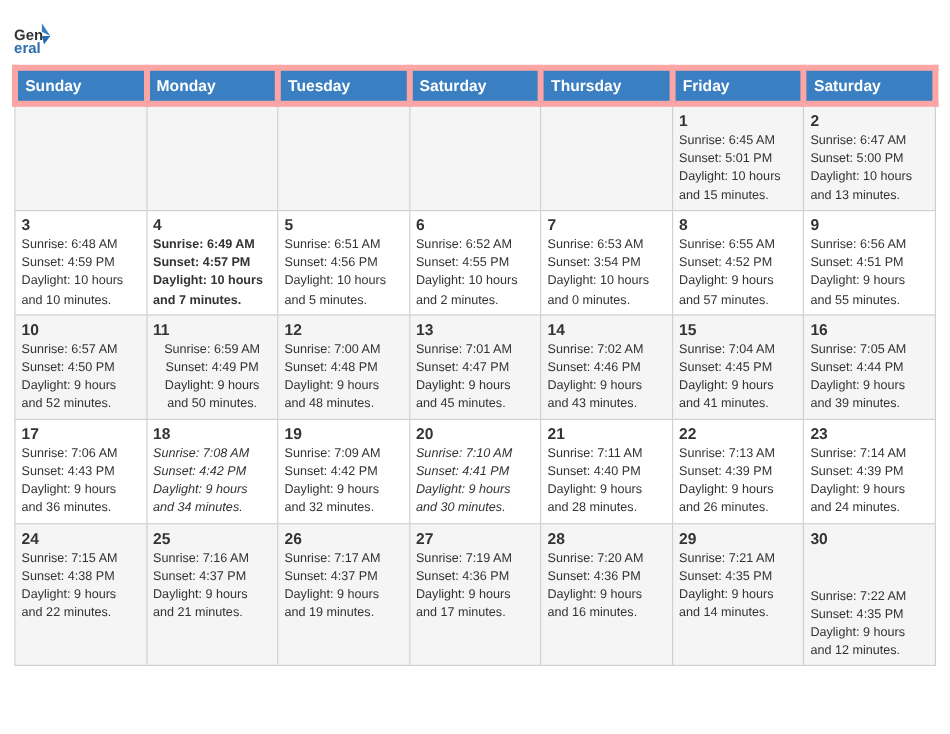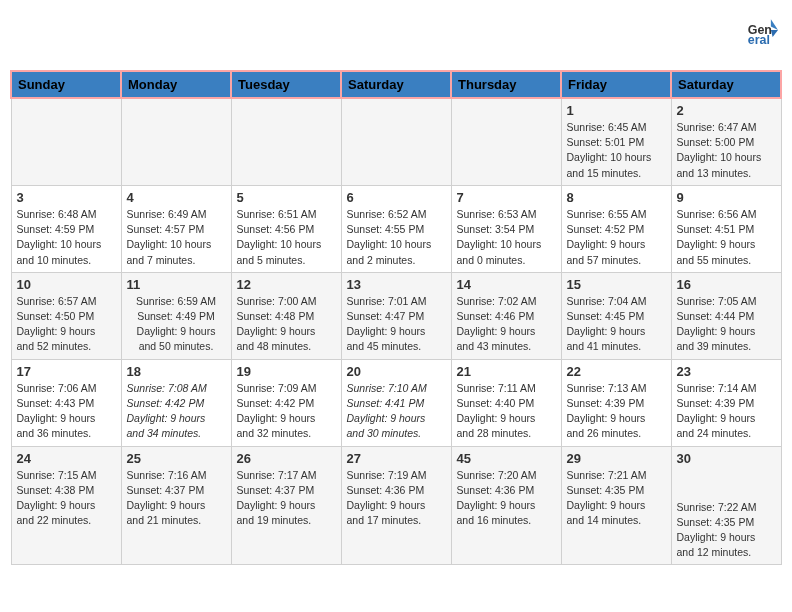--- a/index.html
+++ b/index.html
@@ -5,23 +5,23 @@
     * { box-sizing: border-box; margin: 0; padding: 0; }
     body {
       font-family: Arial, sans-serif;
       background: #fff;
       width: 792px;
       min-height: 612px;
       padding: 10px;
     }
     .header {
       display: flex;
-      justify-content: flex-end;
+      justify-content: flex-start;
       align-items: flex-start;
-      margin-bottom: 24px;
+      margin-bottom: 8px;
     }
     .logo {
       display: flex;
       align-items: center;
       margin-top: 4px;
     }
     .logo-text {
       display: flex;
       flex-direction: column;
       font-size: 18px;
@@ -46,25 +46,25 @@
     .location {
       font-size: 16px;
       color: #555;
     }
     .calendar {
       width: 100%;
       border-collapse: collapse;
     }
     .calendar th {
       background-color: #3a7fc1;
-      color: #000000;
+      color: #ffffff;
       text-align: left;
       padding: 5px 6px;
       font-size: 13px;
-      border: 2px solid #fca5a5;
+      border: 5px solid #fca5a5;
     }
     .calendar td {
       vertical-align: top;
       padding: 4px 5px;
       border: 1px solid #d0d0d0;
       font-size: 10.5px;
       color: #333;
       width: 110px;
       min-height: 80px;
       background: #fff;
@@ -148,21 +148,21 @@
       <tr>
         <td>
           <span class="day-num">3</span>
           <div class="day-info" style="white-space: pre-line;">Sunrise: 6:48 AM
 Sunset: 4:59 PM
 Daylight: 10 hours
 and 10 minutes.</div>
         </td>
         <td>
           <span class="day-num">4</span>
-          <div class="day-info" style="white-space: pre-line;">Sunrise: 6:49 AM
+          <div class="day-info" style="white-space: pre-line; font-weight: bold;">Sunrise: 6:49 AM
 Sunset: 4:57 PM
 Daylight: 10 hours
 and 7 minutes.</div>
         </td>
         <td>
           <span class="day-num">5</span>
           <div class="day-info" style="white-space: pre-line;">Sunrise: 6:51 AM
 Sunset: 4:56 PM
 Daylight: 10 hours
 and 5 minutes.</div>
@@ -321,21 +321,21 @@
 and 19 minutes.</div>
         </td>
         <td>
           <span class="day-num">27</span>
           <div class="day-info" style="white-space: pre-line;">Sunrise: 7:19 AM
 Sunset: 4:36 PM
 Daylight: 9 hours
 and 17 minutes.</div>
         </td>
         <td>
-          <span class="day-num">45</span>
+          <span class="day-num">28</span>
           <div class="day-info" style="white-space: pre-line;">Sunrise: 7:20 AM
 Sunset: 4:36 PM
 Daylight: 9 hours
 and 16 minutes.</div>
         </td>
         <td>
           <span class="day-num">29</span>
           <div class="day-info" style="white-space: pre-line;">Sunrise: 7:21 AM
 Sunset: 4:35 PM
 Daylight: 9 hours

